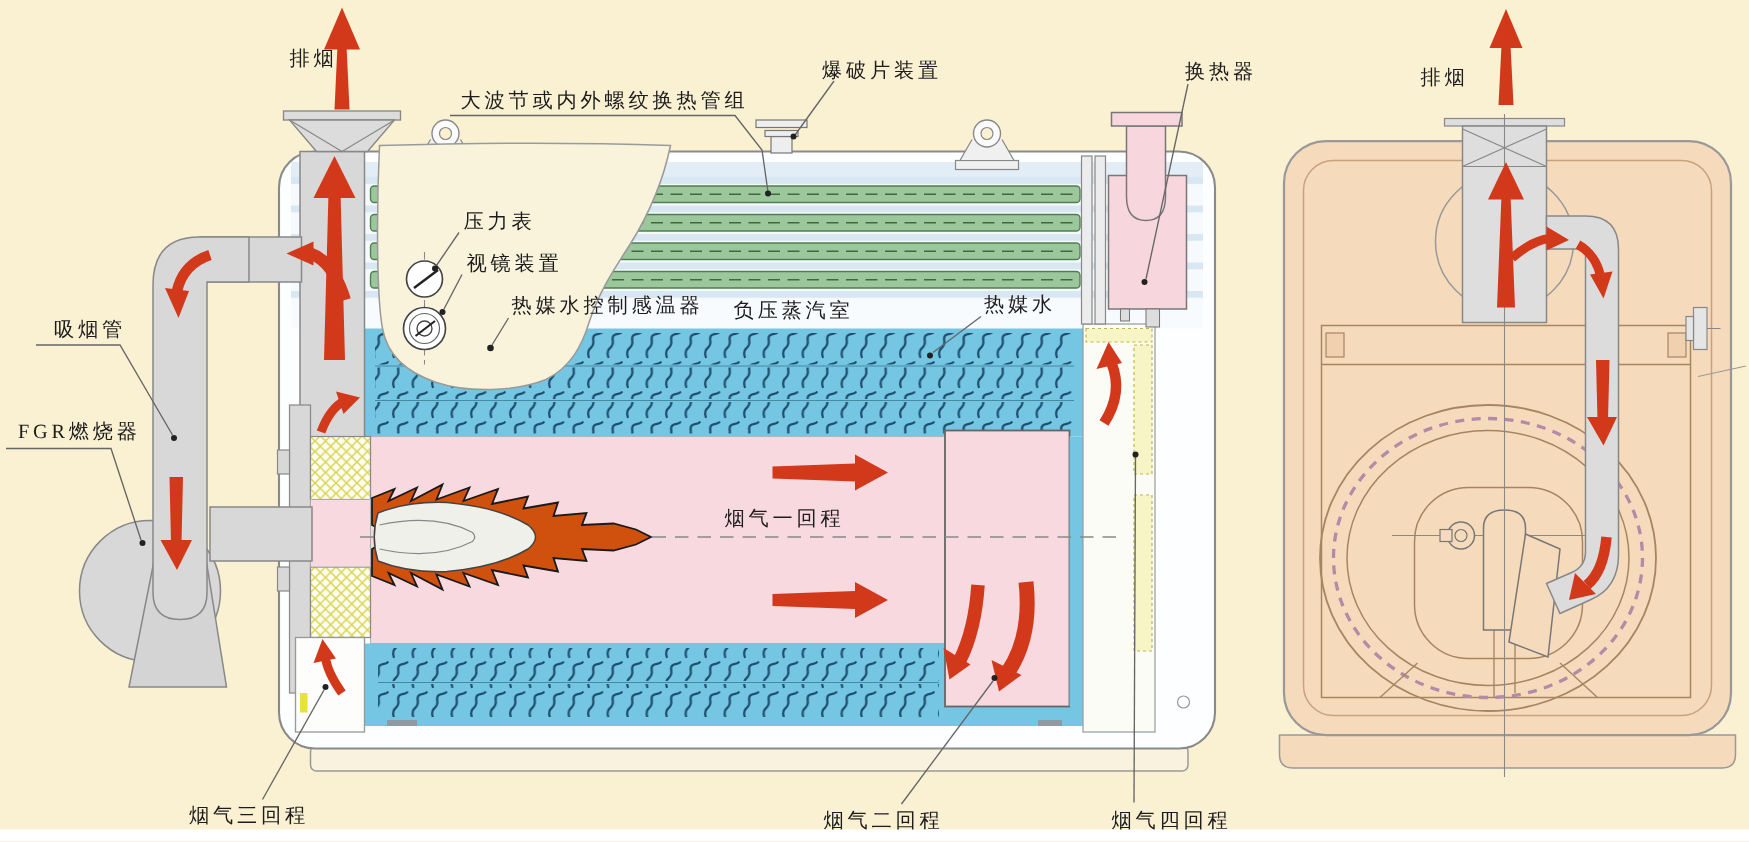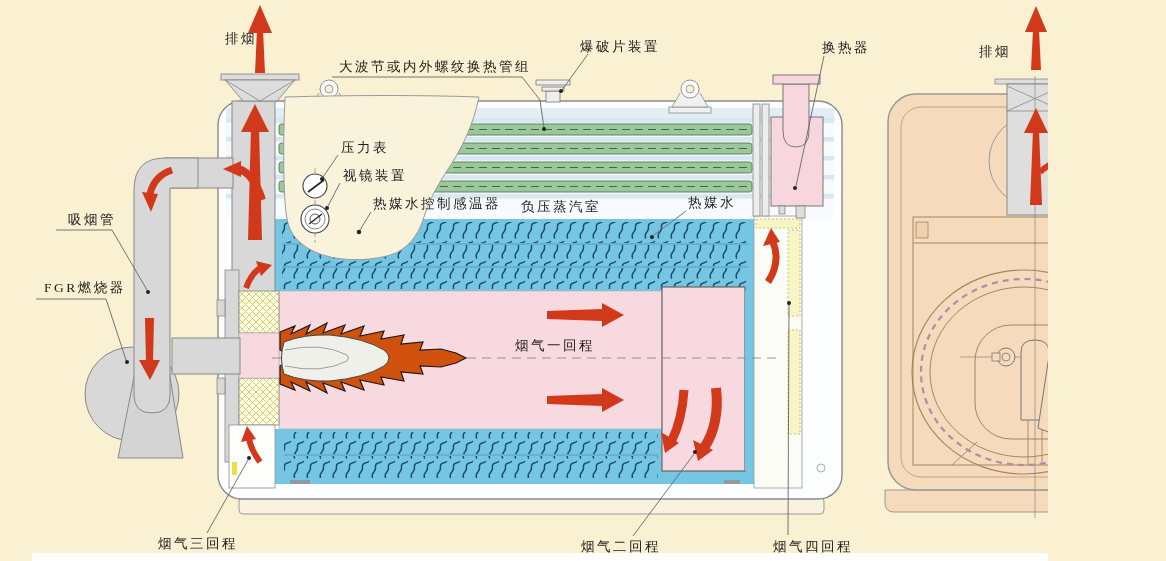--- a/index.html
+++ b/index.html
@@ -1,16 +1,16 @@
 <!DOCTYPE html>
 <html><head>
 <meta charset="utf-8">
 <style>
   html,body{margin:0;padding:0;background:#faf0d2;}
-  .stage{width:1016px;height:561px;position:relative;overflow:hidden;margin-left:32px;}
+  .stage{width:1166px;height:561px;position:relative;overflow:hidden;}
   .lbl{font-family:"Liberation Serif","DejaVu Serif",serif;font-size:13.5px;fill:#1c1c1c;letter-spacing:2.5px;}
   .leader{stroke:#666;stroke-width:0.9;fill:none;}
   .dot{fill:#222;}
 </style>
 </head>
 <body>
 
 <div class="stage">
 <svg width="1166" height="561" viewBox="0 0 1166 561" xmlns="http://www.w3.org/2000/svg">
 <defs>

